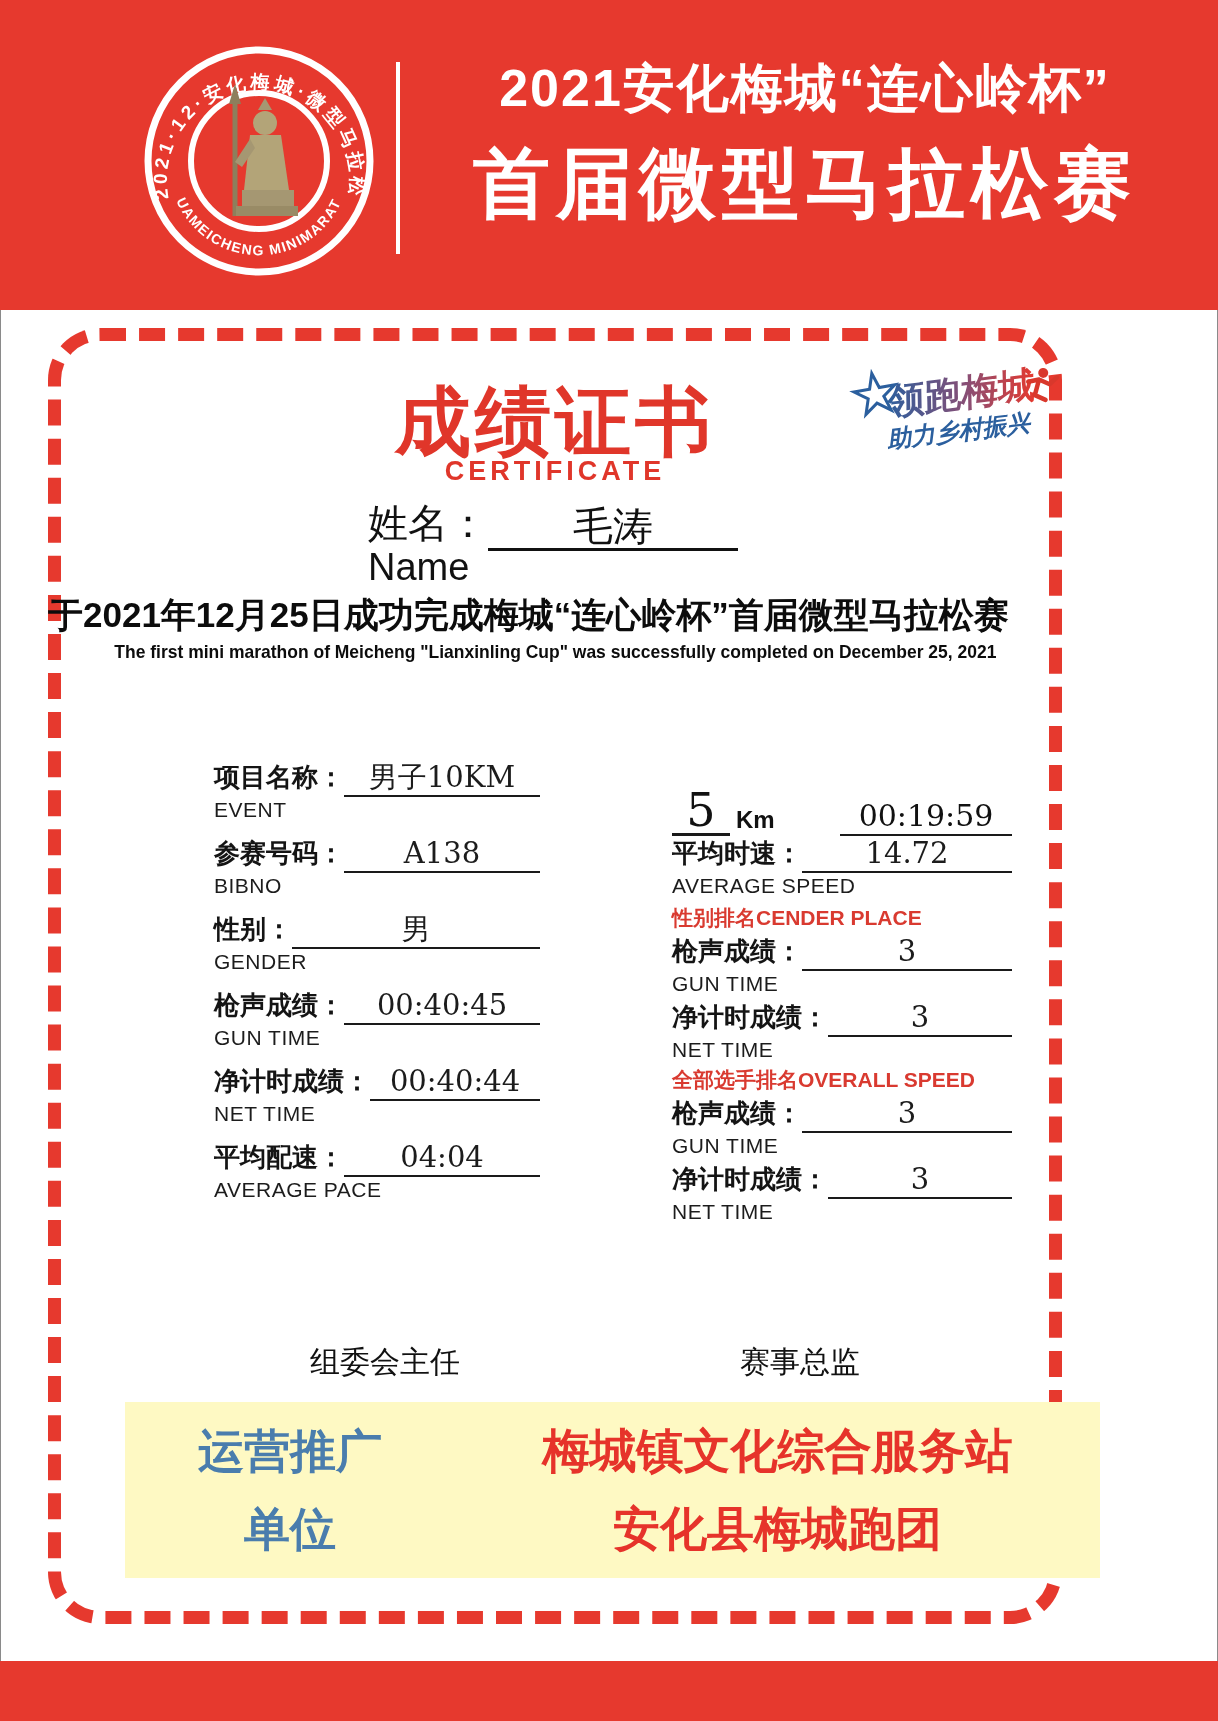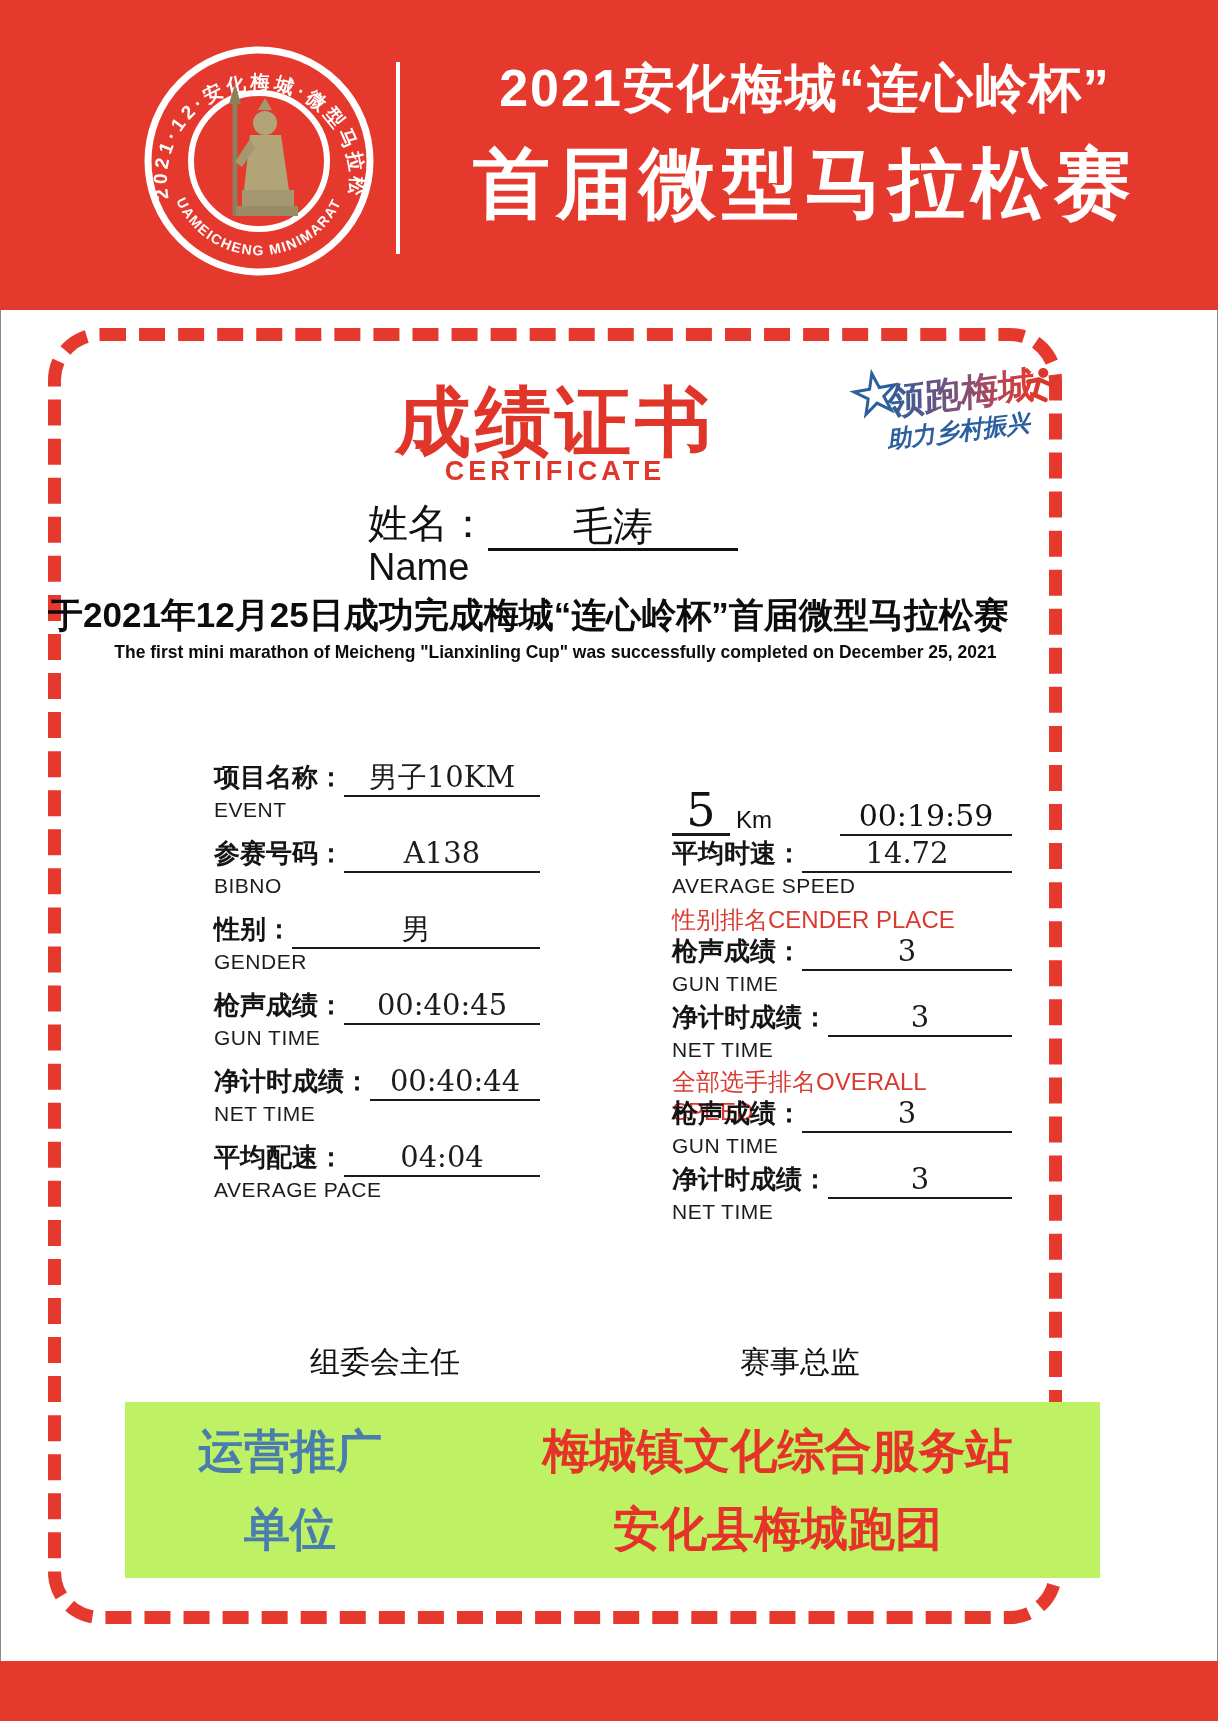--- a/index.html
+++ b/index.html
@@ -41,34 +41,34 @@
   .col-left{position:absolute;left:214px;top:760px;width:326px;}
   .col-right{position:absolute;left:672px;top:756px;width:340px;}
   .field{height:76px;}
   .fieldR{height:66px;}
   .fieldR2{height:68px;}
   .frow{display:flex;align-items:flex-end;}
   .lab{white-space:nowrap;font-size:26px;font-weight:600;color:#141414;padding-bottom:2px;}
   .val{flex:1;text-align:center;border-bottom:2.5px solid #1a1a1a;
     font-family:"DejaVu Serif","Liberation Serif",serif;font-size:29px;line-height:1.2;color:#1c1c1c;}
   .sub{font-size:21px;color:#1c1c1c;margin-top:1px;letter-spacing:0.5px;}
-  .place-head{height:30px;font-size:24px;font-weight:400;color:#d93a30;}
+  .place-head{height:30px;font-size:21px;font-weight:700;color:#d93a30;}
   
   .dist-row{height:80px;display:flex;align-items:flex-end;}
   .dist-num{width:58px;text-align:center;border-bottom:3px solid #1a1a1a;
     font-family:"DejaVu Serif","Liberation Serif",serif;font-size:46px;font-weight:500;line-height:1;}
-  .dist-unit{font-size:24px;font-weight:normal;margin:4px 0 2px 6px;}
+  .dist-unit{font-size:24px;font-weight:bold;margin:4px 0 2px 6px;}
   .dist-time{width:172px;margin-left:auto;text-align:center;border-bottom:2.5px solid #1a1a1a;
     font-family:"DejaVu Serif","Liberation Serif",serif;font-size:30px;line-height:1.25;}
   
   .sig1{position:absolute;left:245px;top:1342px;width:280px;text-align:center;font-size:30px;font-weight:500;}
   .sig2{position:absolute;left:660px;top:1342px;width:280px;text-align:center;font-size:30px;font-weight:500;}
   
   .bluebox{position:absolute;left:125px;top:1402px;width:975px;height:176px;
-    background:#bef264;display:flex;align-items:center;}
+    background:#fef9c3;display:flex;align-items:center;}
   .bb-left{width:330px;text-align:center;color:#4a7dad;font-size:46px;font-weight:bold;line-height:1.7;}
   .bb-right{flex:1;text-align:center;color:#e6332a;font-size:47px;font-weight:bold;line-height:1.65;}
   
   .ftr{position:absolute;left:0;top:1661px;width:1218px;height:60px;background:#e6392e;}
 </style>
 </head>
 <body>
 
 <div class="page">
 

